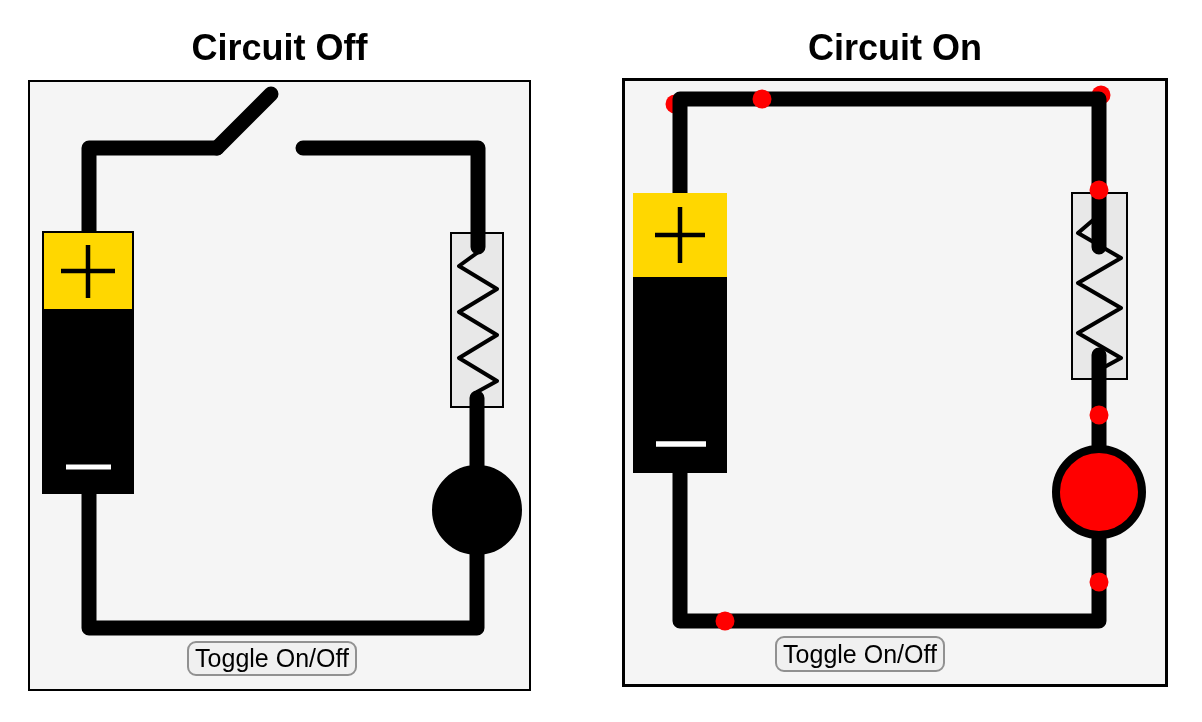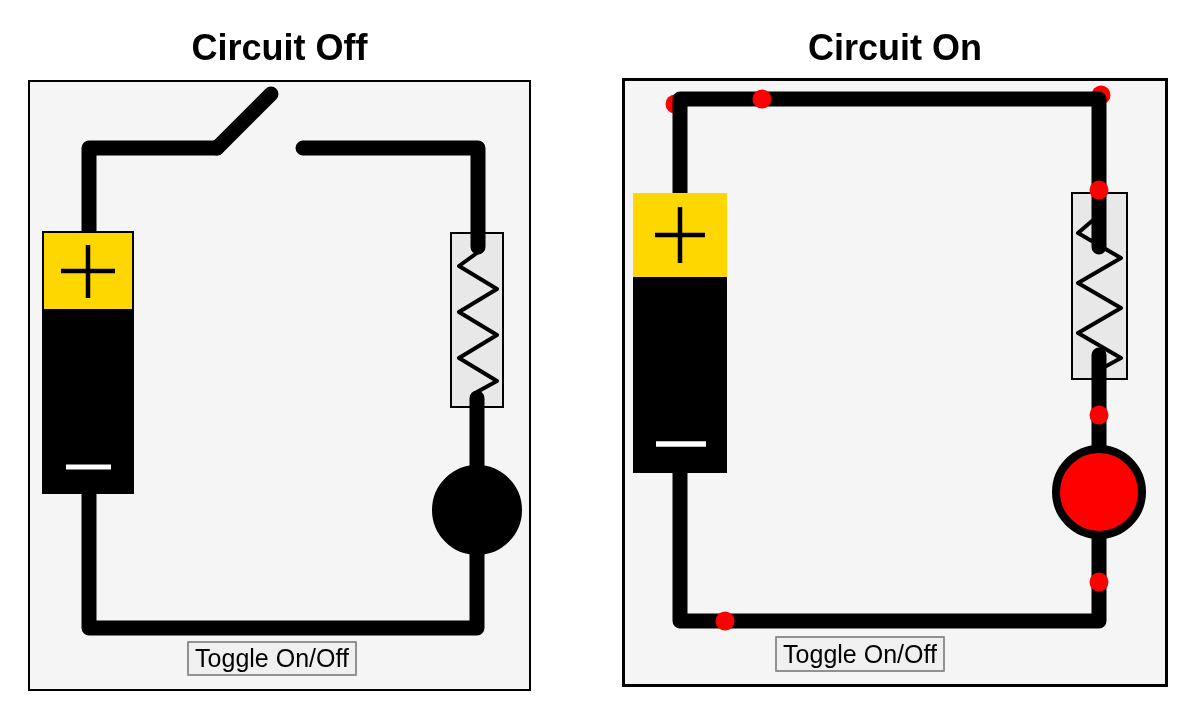--- a/index.html
+++ b/index.html
@@ -17,21 +17,21 @@
   .panel {
     position:absolute; box-sizing:border-box; background:#F5F5F5;
   }
   .panel-off { left:28px;  top:80px; width:503px; height:611px; border:2px solid #000; }
   .panel-on  { left:622px; top:78px; width:546px; height:609px; border:3px solid #000; }
   .panel svg { display:block; width:100%; height:100%; }
   .wire { fill:none; stroke:#000; stroke-width:15; stroke-linecap:round; stroke-linejoin:round; }
   .zig  { fill:none; stroke:#000; stroke-width:4; stroke-linejoin:round; stroke-linecap:round; }
   .toggle {
     position:absolute; box-sizing:border-box;
-    background:#F0F0F0; border:2px solid #919191; border-radius:1px;
+    background:#F0F0F0; border:2px solid #919191; border-radius:9px;
     font-family:"Liberation Sans", sans-serif; font-size:25px; color:#000;
     padding:0 6px; display:flex; align-items:center; justify-content:center;
     cursor:pointer;
   }
   .toggle-off { left:187px; top:641px; width:170px; height:35px; }
   .toggle-on  { left:775px; top:636px; width:170px; height:36px; }
 </style>
 </head>
 <body>
 

